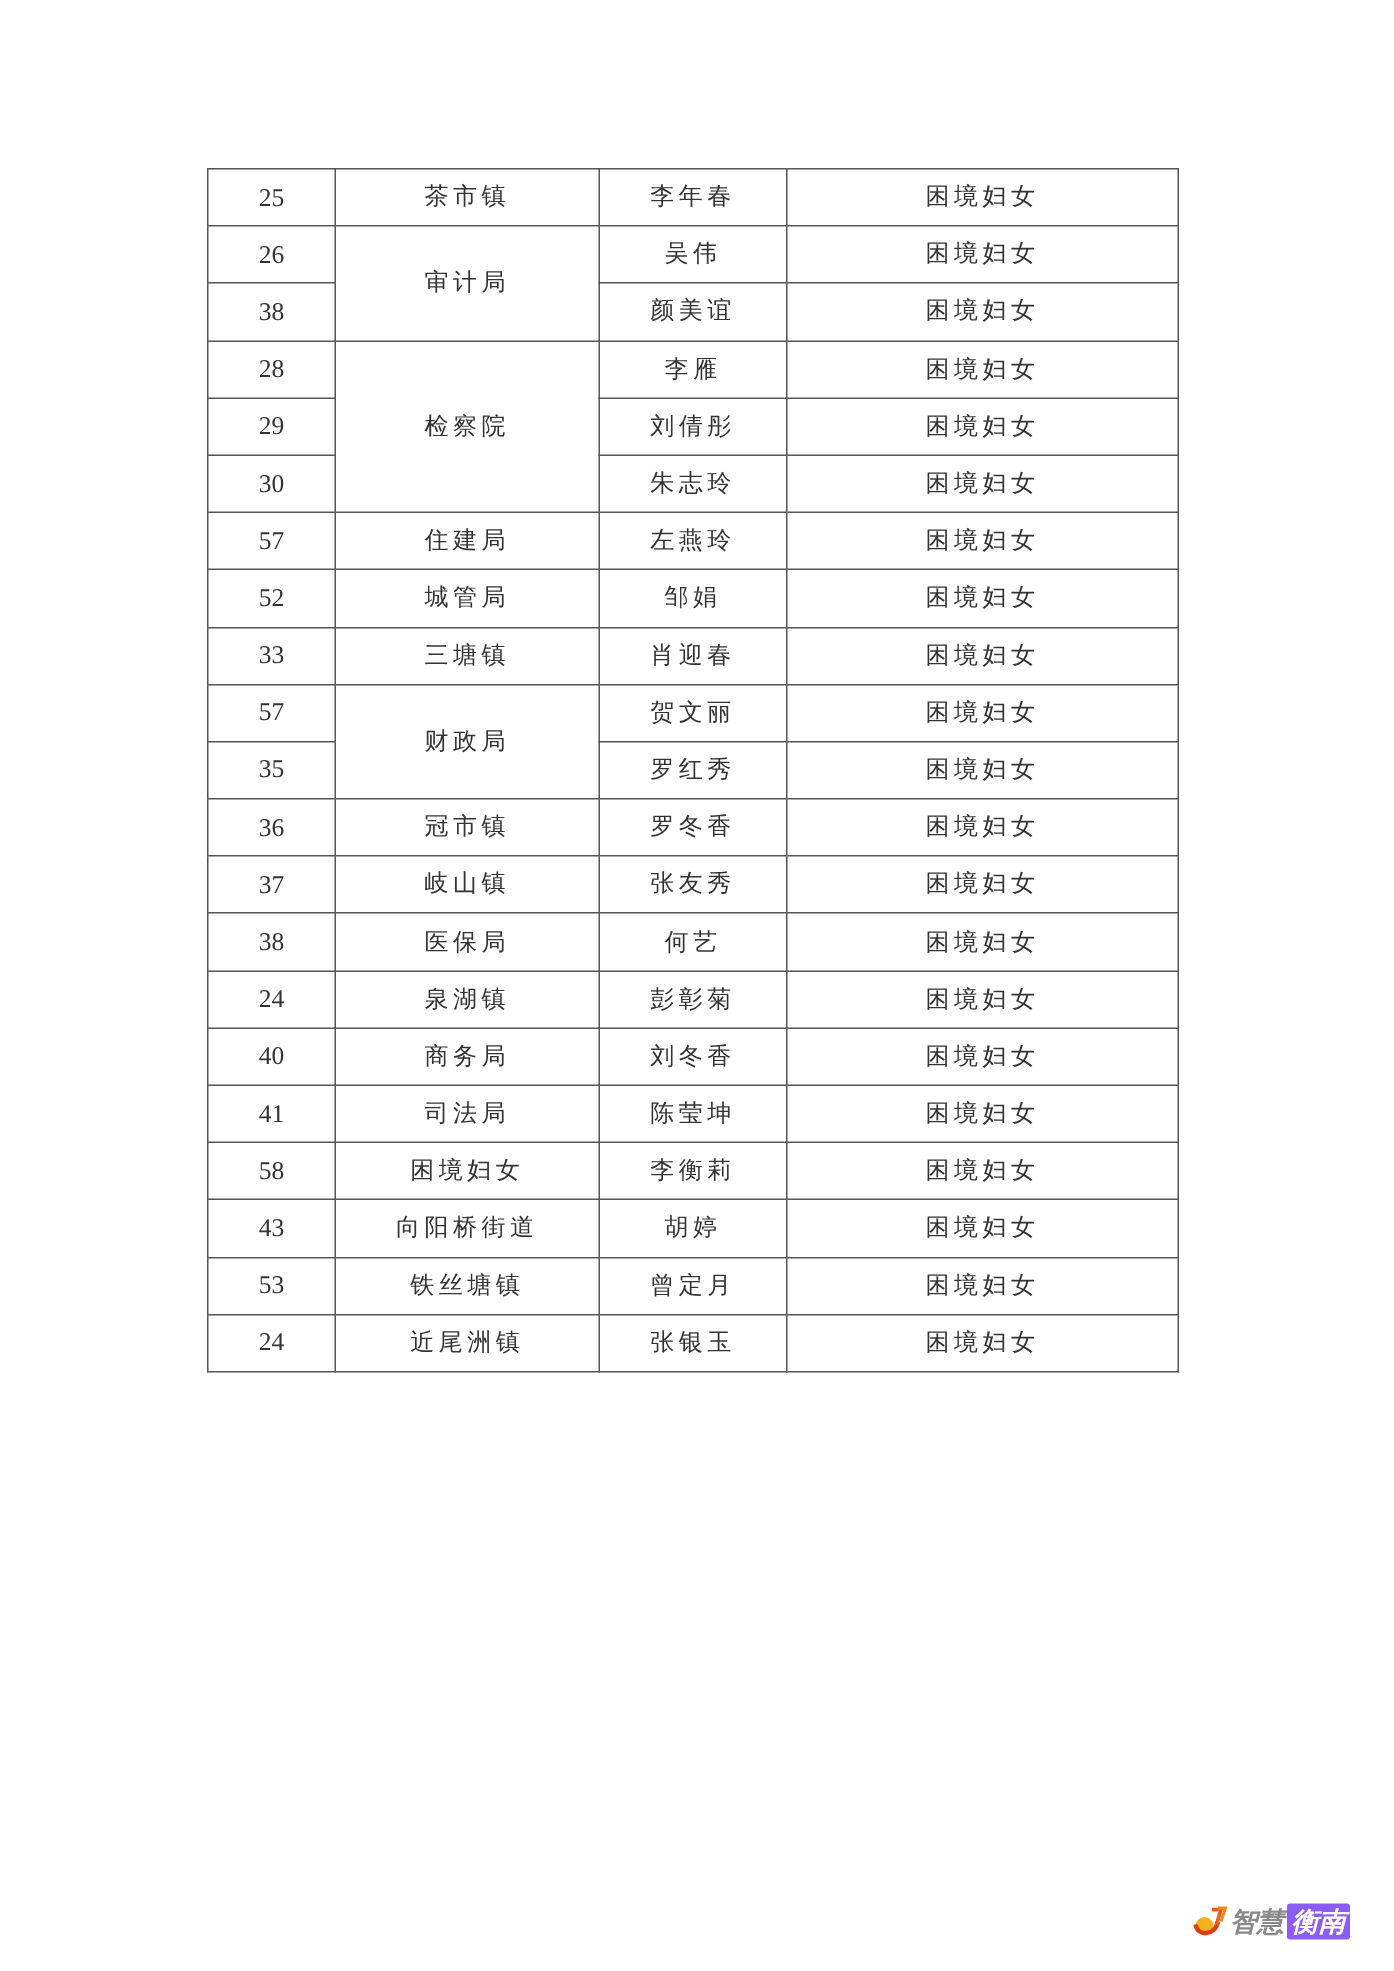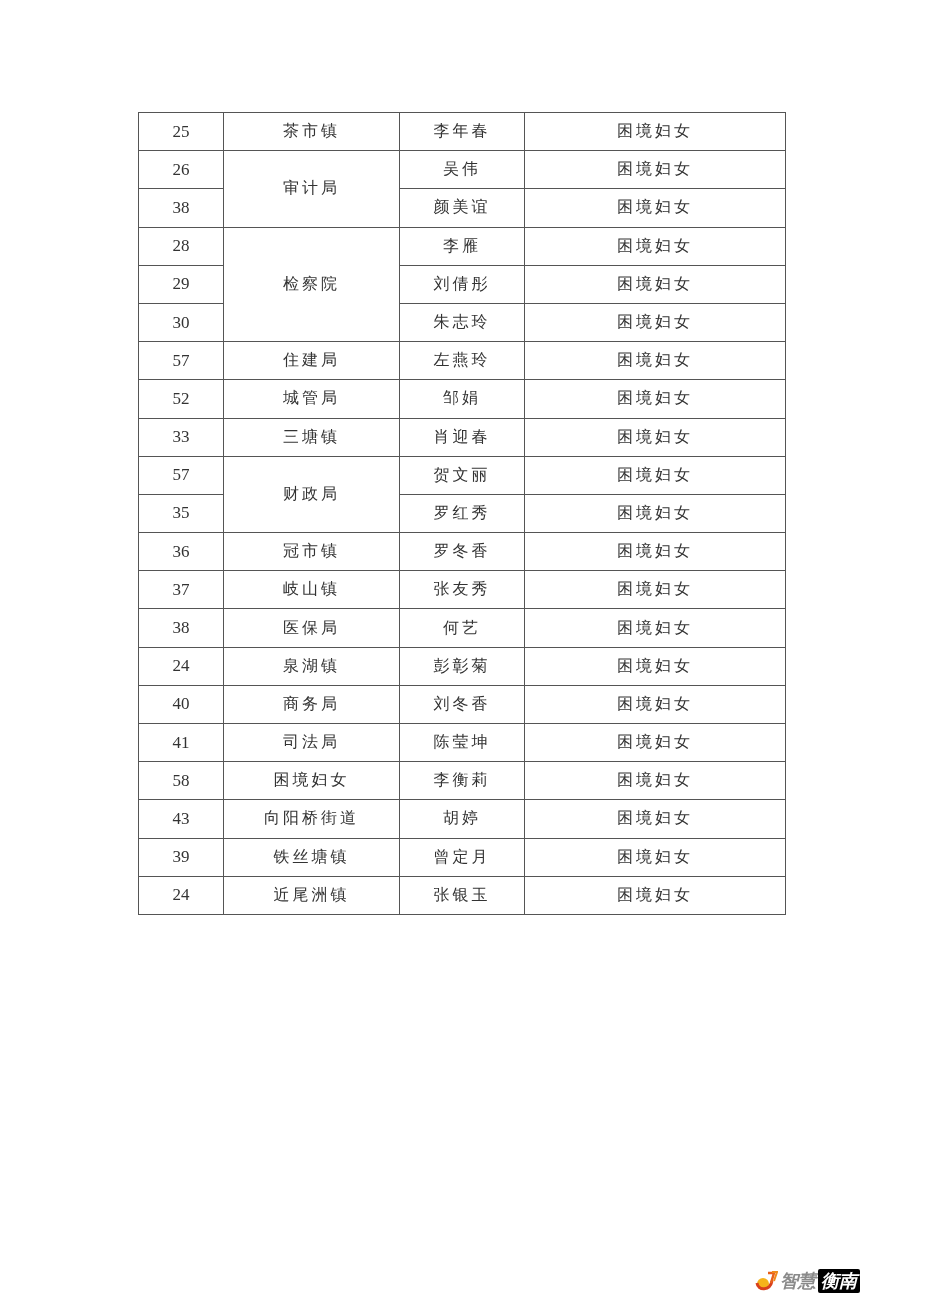--- a/index.html
+++ b/index.html
@@ -16,31 +16,31 @@
       border: 1px solid #555; height: 37.2px; padding: 0;
       text-align: center; vertical-align: middle;
       font-size: 16px; letter-spacing: 3px; color: #333;
     }
     #tbl td.num { font-family: "Liberation Serif", serif; letter-spacing: 0; font-size: 17px; }
     #tbl col.c1 { width: 85px; }
     #tbl col.c2 { width: 176px; }
     #tbl col.c3 { width: 125px; }
     #tbl col.c4 { width: 261px; }
     #logo {
-      position: absolute; left: 754px; top: 1266px; height: 30px;
+      position: absolute; left: 794px; top: 1266px; height: 30px;
       display: flex; align-items: center; gap: 2px;
     }
     #logo .mark { width: 24px; height: 24px; }
     #logo .t1 {
       font-family: "DejaVu Sans", sans-serif; font-weight: bold; font-size: 18px;
       color: #8a8a8a; font-style: italic; letter-spacing: 0;
     }
     #logo .t2 {
       font-family: "DejaVu Sans", sans-serif; font-weight: bold; font-size: 18px;
-      color: #fff; background: #000000; padding: 0 3px; font-style: italic; border-radius: 2px;
+      color: #fff; background: #8b5cf6; padding: 0 3px; font-style: italic; border-radius: 2px;
     }
   </style>
 </head>
 <body>
 
 <table id="tbl">
   <colgroup>
       <col class="c1">
       <col class="c2">
       <col class="c3">
@@ -151,21 +151,21 @@
         <td>李衡莉</td>
         <td>困境妇女</td>
       </tr>
       <tr>
         <td class="num">43</td>
         <td>向阳桥街道</td>
         <td>胡婷</td>
         <td>困境妇女</td>
       </tr>
       <tr>
-        <td class="num">39</td>
+        <td class="num">53</td>
         <td>铁丝塘镇</td>
         <td>曾定月</td>
         <td>困境妇女</td>
       </tr>
       <tr>
         <td class="num">24</td>
         <td>近尾洲镇</td>
         <td>张银玉</td>
         <td>困境妇女</td>
       </tr>

